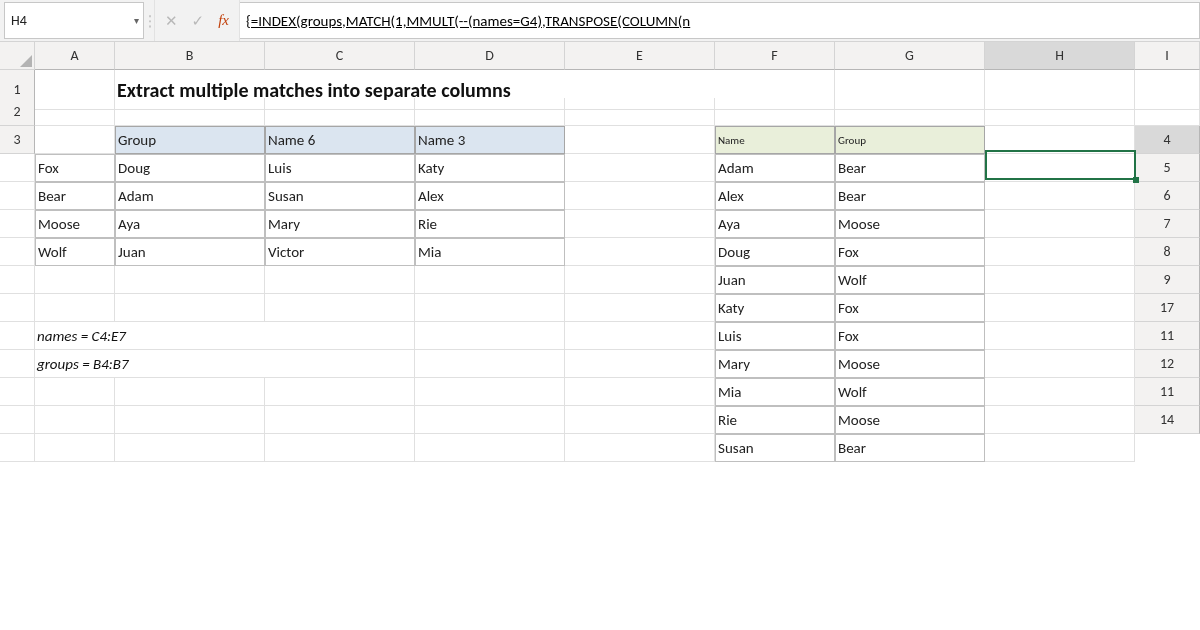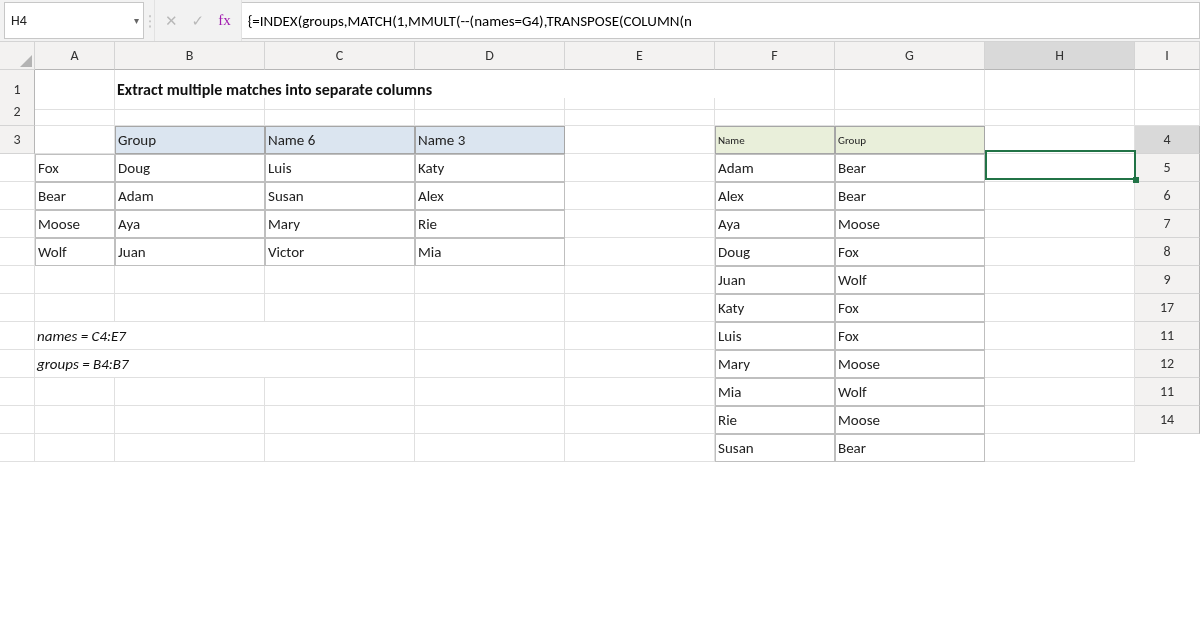--- a/index.html
+++ b/index.html
@@ -48,35 +48,36 @@
   .fb-btns {
     display: flex;
     align-items: center;
     gap: 14px;
     padding: 0 10px;
     color: #b8b8b8;
     border-left: 1px solid #e2e2e2;
     border-right: 1px solid #e2e2e2;
     background: #f2f2f2;
   }
-  .fb-btns .fx { font-family: Georgia, serif; color: #a21caf; }
+  .fb-btns .fx { font-style: italic; font-family: Georgia, serif; color: #c2410c; }
   .formula-input {
     flex: 1;
     background: #fff;
     border: 1px solid #c7c7c7;
     border-left: none;
     margin: 2px 0 2px 0;
     display: flex;
     align-items: center;
     padding: 0 6px;
     font-size: 15px;
     font-family: Calibri, Arial, sans-serif;
     color: #000;
     white-space: nowrap;
     overflow: hidden;
+    text-decoration: underline;
   }
 
   
   .sheet {
     display: grid;
     grid-template-columns: 35px 80px 150px 150px 150px 150px 120px 150px 150px 65px;
     grid-auto-rows: 28px;
   }
   .sheet > div {
     border-right: 1px solid #e0e0e0;
@@ -123,21 +124,21 @@
   .corner::after {
     content: "";
     position: absolute;
     right: 2px; bottom: 2px;
     width: 0; height: 0;
     border-left: 12px solid transparent;
     border-bottom: 12px solid #b3b3b3;
   }
   
   .cell { padding: 0 6px; font-size: 15px; color: #111; }
-  .cell.bold { font-weight: 700; font-size: 16px; }
+  .cell.bold { font-weight: 700; font-size: 20px; }
   .cell.italic { font-style: italic; }
   
   .tbl-hdr {
     background: #dbe5f0;
     border: 1px solid #a6a6a6 !important;
     font-size: 15px;
     padding: 0 6px;
   }
   .tbl-hdr2 {
     background: #e9efda;

